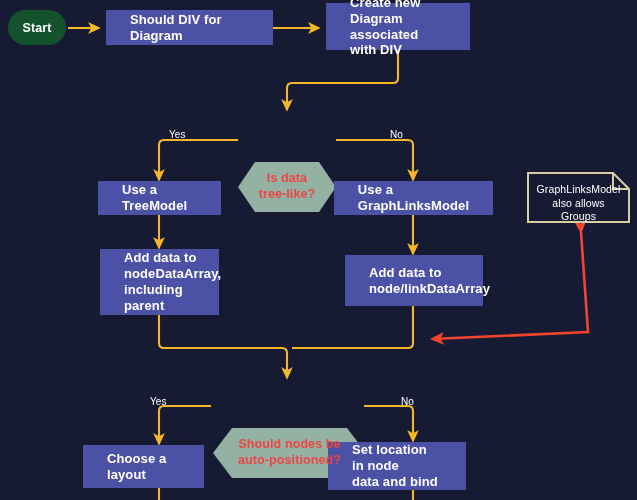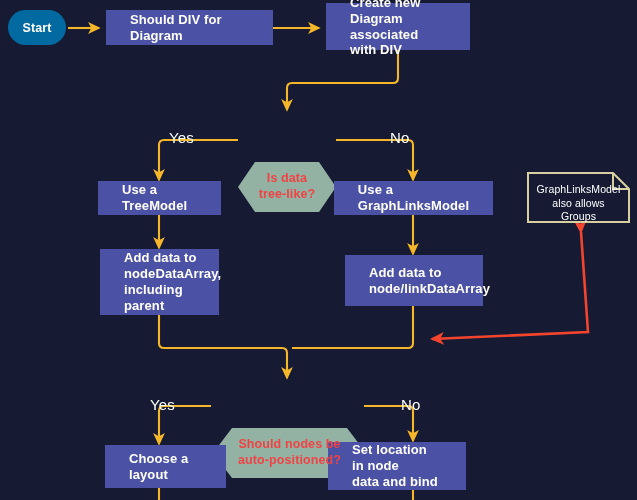--- a/index.html
+++ b/index.html
@@ -32,21 +32,21 @@
     font-weight: bold;
     letter-spacing: 0.1px;
   }
   .node-process {
     background: #4b51a5;
     padding: 7px 24px;
     font-size: 13px;
     line-height: 1.22;
   }
   .node-start {
-    background: #0369a1;
+    background: #14532d;
     border-radius: 999px;
     justify-content: center;
     font-size: 12.5px;
   }
   .node-decision {
     color: #ef4444;
     font-size: 12.5px;
     line-height: 1.25;
     justify-content: center;
     text-align: center;
@@ -82,21 +82,21 @@
     height: 100%;
   }
   .note-label {
     position: relative;
     z-index: 2;
     width: 100%;
   }
   .link-label {
     position: absolute;
     color: #ffffff;
-    font-size: 15px;
+    font-size: 10px;
     font-weight: normal;
     letter-spacing: 0.1px;
     white-space: nowrap;
   }
 </style>
 </head>
 <body>
 
 <div id="canvas">
 
@@ -181,21 +181,21 @@
   </div>
 
   <div class="node node-decision" style="left:213px; top:381px; width:153px; height:50px;">
     <svg class="hex-bg" viewBox="0 0 153 50" preserveAspectRatio="none">
       <polygon points="19,0 134,0 153,25 134,50 19,50 0,25" fill="#94b2a4"></polygon>
     </svg>
     <span class="hex-label" style="white-space:pre-line;">Should nodes be
 auto-positioned?</span>
   </div>
 
-  <div class="node node-process" style="left:105px; top:445px; width:121px; height:43px; justify-content:center;">
+  <div class="node node-process" style="left:83px; top:445px; width:121px; height:43px; justify-content:center;">
     <span>Choose a layout</span>
   </div>
 
   <div class="node node-process" style="left:328px; top:442px; width:138px; height:48px; white-space:pre-line;">
     <span>Set location in node
 data and bind</span>
   </div>
 
   <span class="link-label" style="left:169px; top:129px;">Yes</span>
   <span class="link-label" style="left:390px; top:129px;">No</span>

